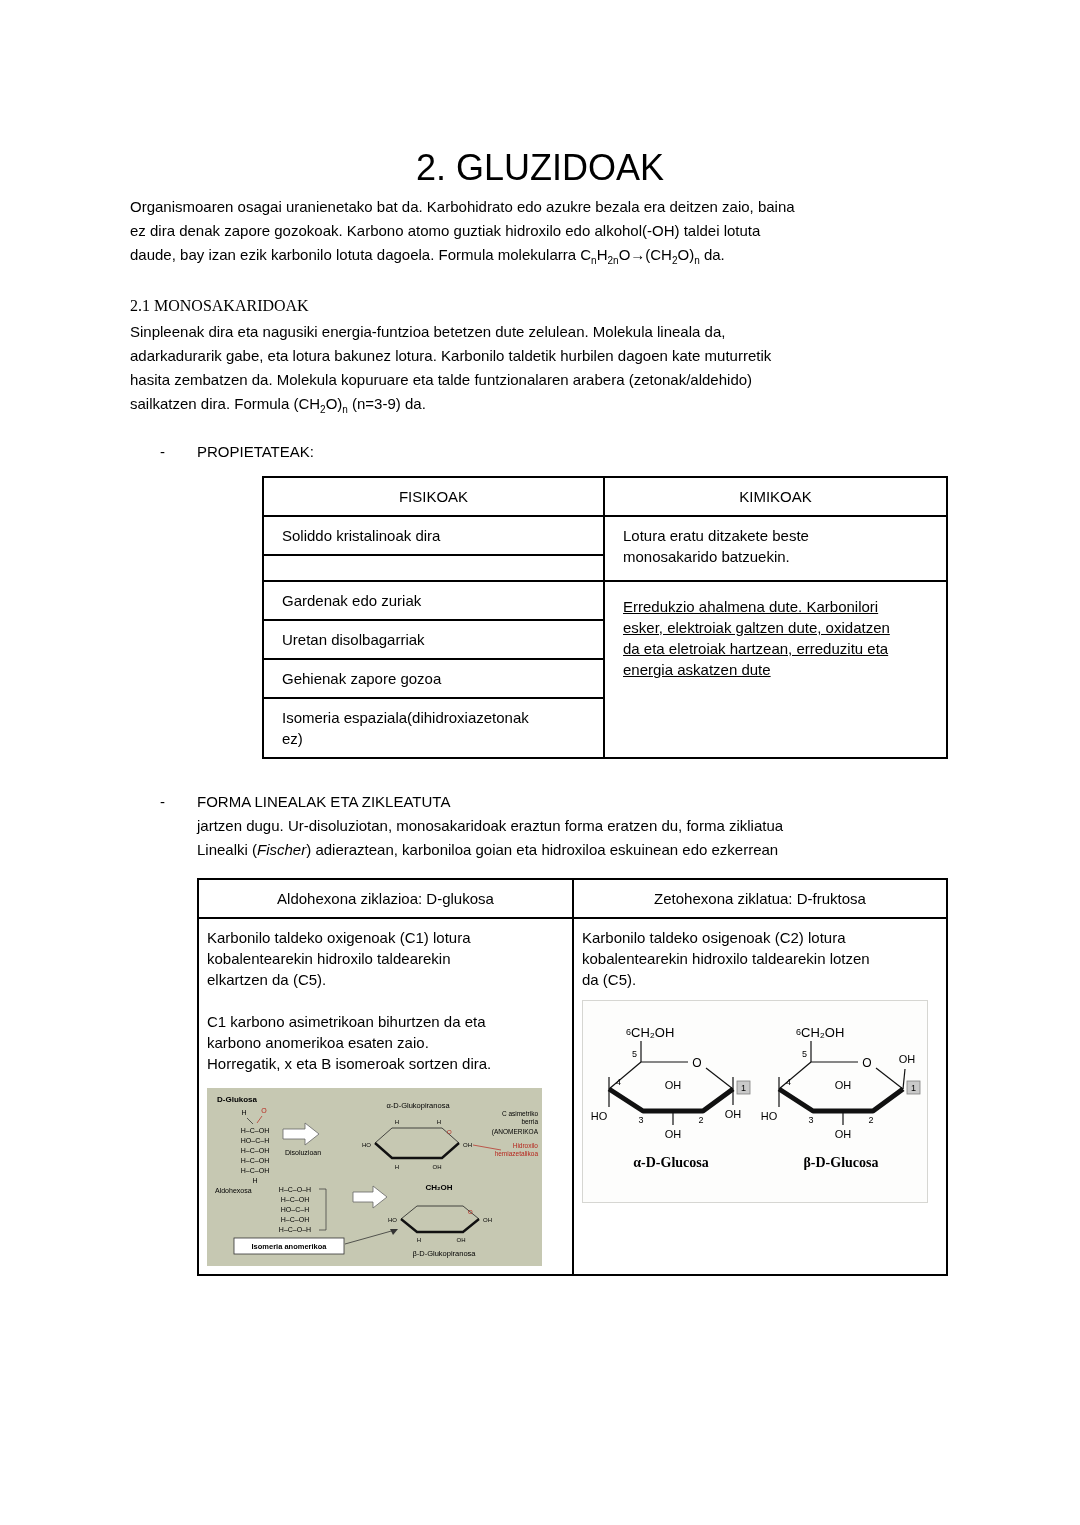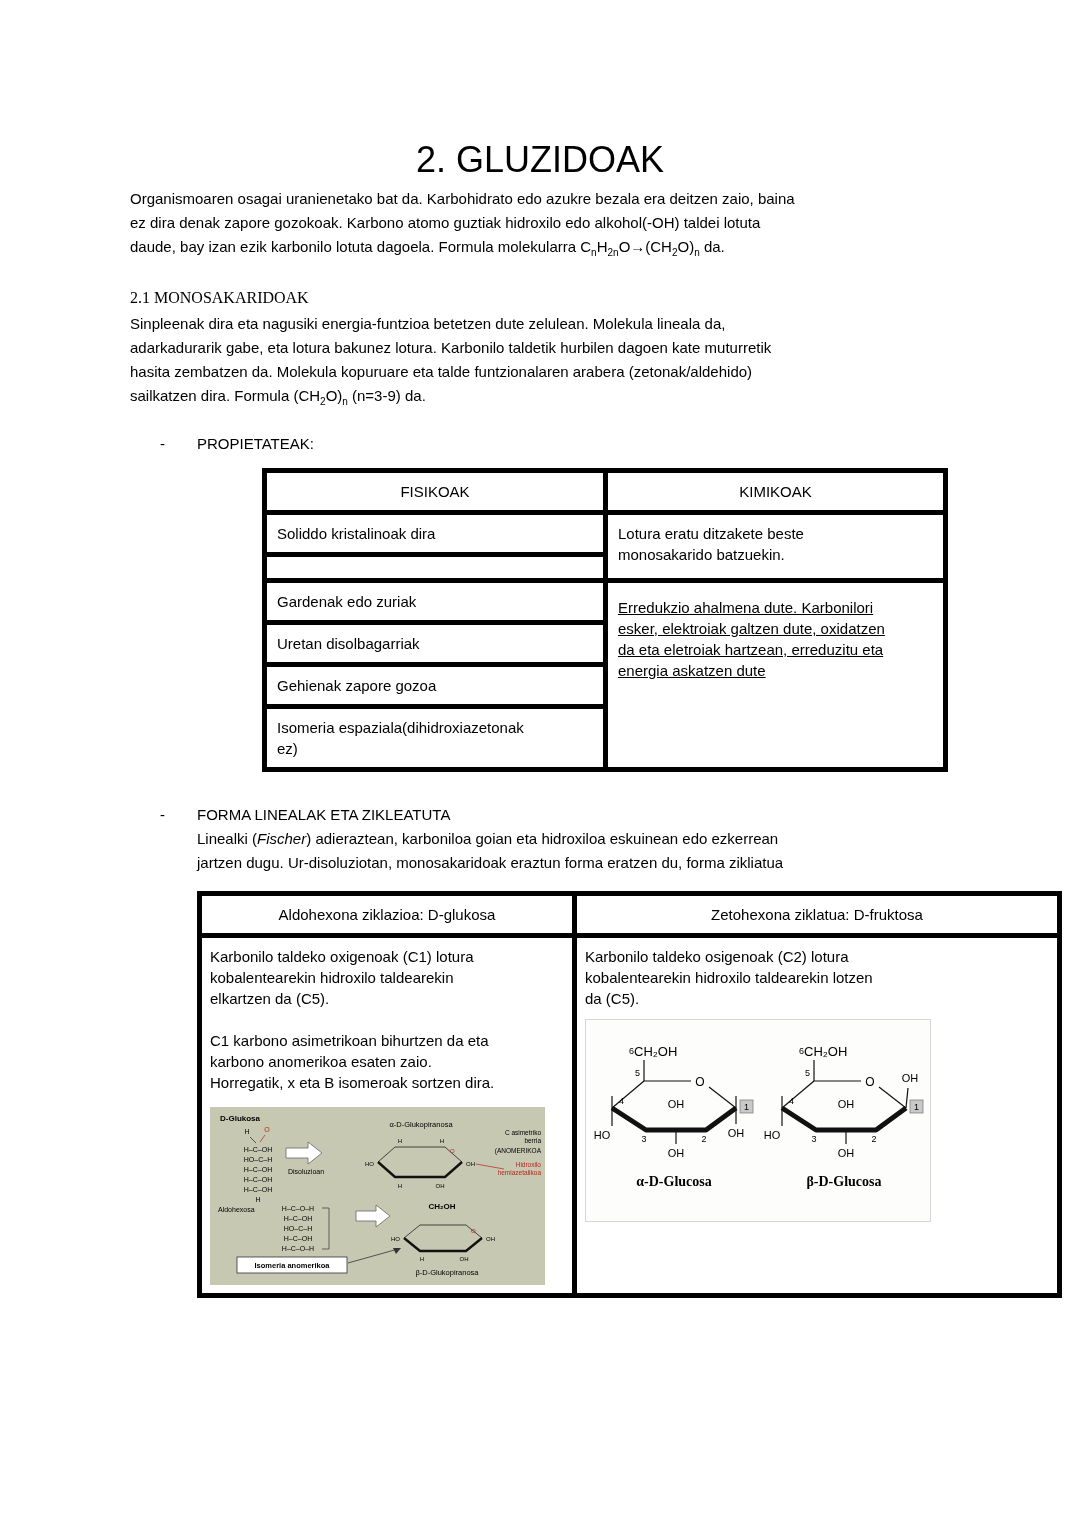--- a/index.html
+++ b/index.html
@@ -1,39 +1,39 @@
 <!DOCTYPE html>
 <html><head>
 <meta charset="utf-8">
 <style>
   * { margin:0; padding:0; box-sizing:border-box; }
   html,body { background:#ffffff; }
   body { width:1080px; height:1525px; font-family:"Liberation Sans", sans-serif; color:#000; position:relative; overflow:hidden; }
-  .page { position:absolute; left:130px; top:8px; width:820px; }
+  .page { position:absolute; left:130px; top:16px; width:820px; }
   .title { margin-top:131px; text-align:center; font-size:36px; font-weight:400; }
   .para { font-size:15px; line-height:24px; }
   .intro { margin-top:6px; }
   .h2 { margin-top:27px; font-size:16px; font-weight:400; line-height:24px;font-family:Liberation Serif, serif; }
   .mono { margin-top:2px; }
   sub { font-size:10px; line-height:0; }
   i { font-style:italic; }
   .bullet { display:flex; margin-left:30px; font-size:15px; line-height:24px; }
   .bullet .marker { width:37px; }
   .b1 { margin-top:24px; }
   .b2 { margin-top:31px; }
   .indent { margin-left:67px; width:700px; }
   table { border-collapse:collapse; }
-  th,td { border:5px solid #000000; font-size:15px; line-height:21px; font-weight:400; vertical-align:top; text-align:left; }
+  th,td { border:2px solid #000000; font-size:15px; line-height:21px; font-weight:400; vertical-align:top; text-align:left; }
   th { text-align:center; padding:8px 6px; }
   .props { margin-left:132px; margin-top:12px; width:686px; }
-  .props td { padding:8px 10px; }
+  .props td { padding:8px 18px; }
   .props .c1 { width:341px; }
   .props .spacer td { height:26px; padding:0 10px; }
   .props .chem2 { padding-top:14px;text-decoration:underline; }
-  .cyclo { margin-left:67px; margin-top:16px; width:865px; }
+  .cyclo { margin-left:67px; margin-top:16px; width:751px; }
   .cyclo td { padding:8px; }
   .cyclo .half { width:375px; }
   .cyclo .gap { margin-top:21px; }
   .anomeric-fig { margin-top:14px; display:block; }
   .haworth-wrap { margin-top:10px; display:inline-block; background:#fdfdfc; border:1px solid #d6d6d2; padding:4px 2px; font-size:0; }
   svg text { fill:#000; }
   .mid { text-anchor:middle; }
   .end { text-anchor:end; }
   .red { fill:#b6251c; }
   .t8b { font-size:8px; font-weight:bold; }
@@ -123,22 +123,22 @@
       </tr>
     </tbody>
   </table>
 
   <div class="bullet b2">
     <span class="marker">-</span>
     <span>FORMA LINEALAK ETA ZIKLEATUTA</span>
   </div>
 
   <div class="para indent">
+      <div>jartzen dugu. Ur-disoluziotan,  monosakaridoak eraztun forma eratzen du, forma zikliatua</div>
       <div>Linealki (<i>Fischer</i>) adieraztean, karboniloa goian eta hidroxiloa eskuinean edo ezkerrean</div>
-      <div>jartzen dugu. Ur-disoluziotan,  monosakaridoak eraztun forma eratzen du, forma zikliatua</div>
     </div>
 
   <table class="cyclo">
     <tbody>
       <tr>
         <th class="half">Aldohexona ziklazioa: D-glukosa</th>
         <th>Zetohexona ziklatua: D-fruktosa</th>
       </tr>
       <tr>
         <td class="half">

